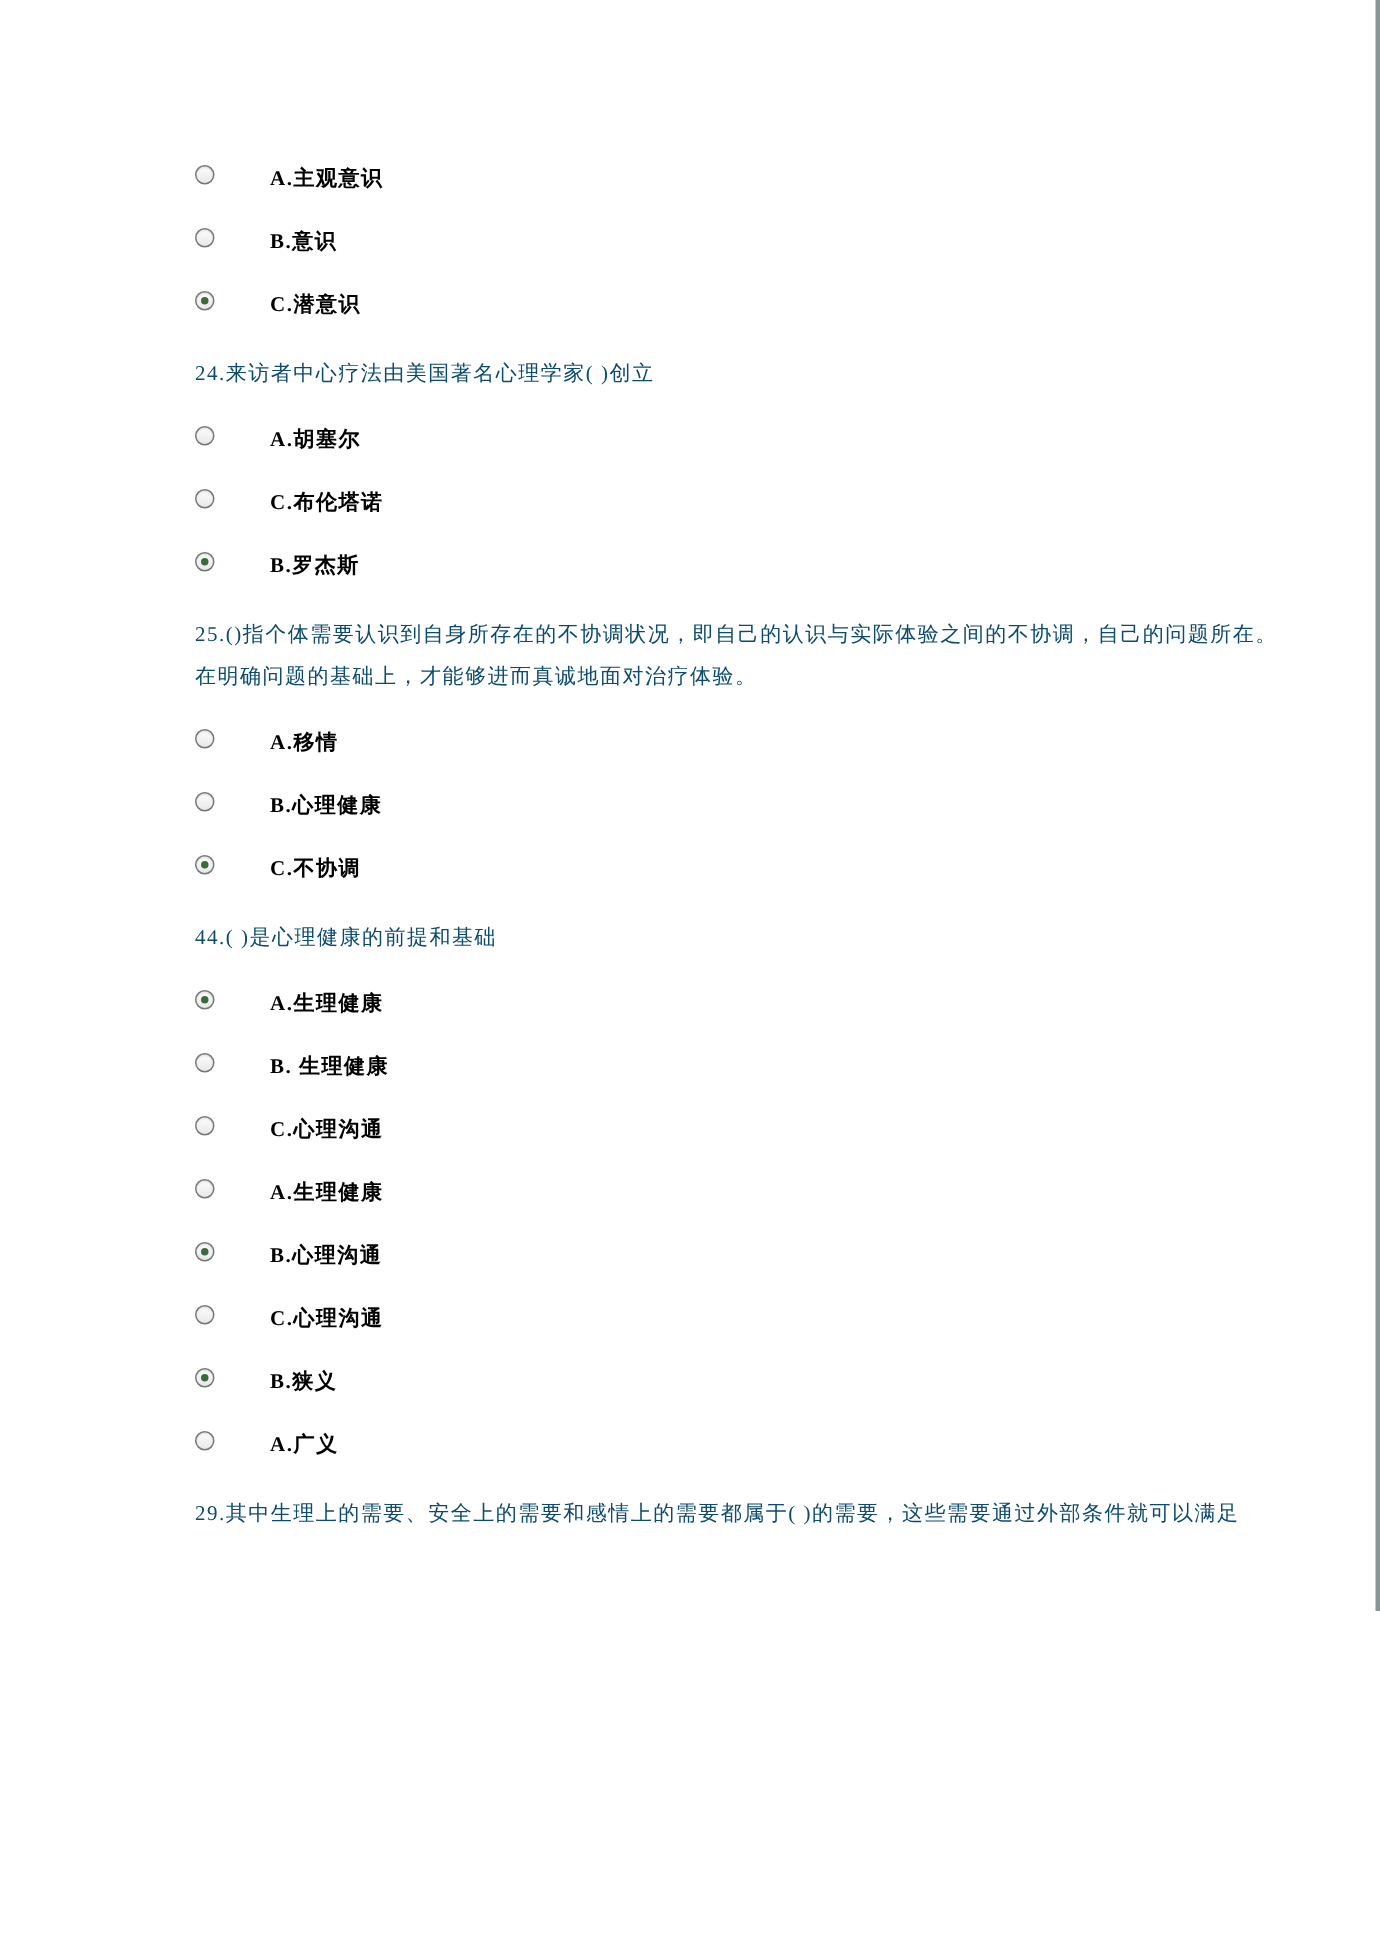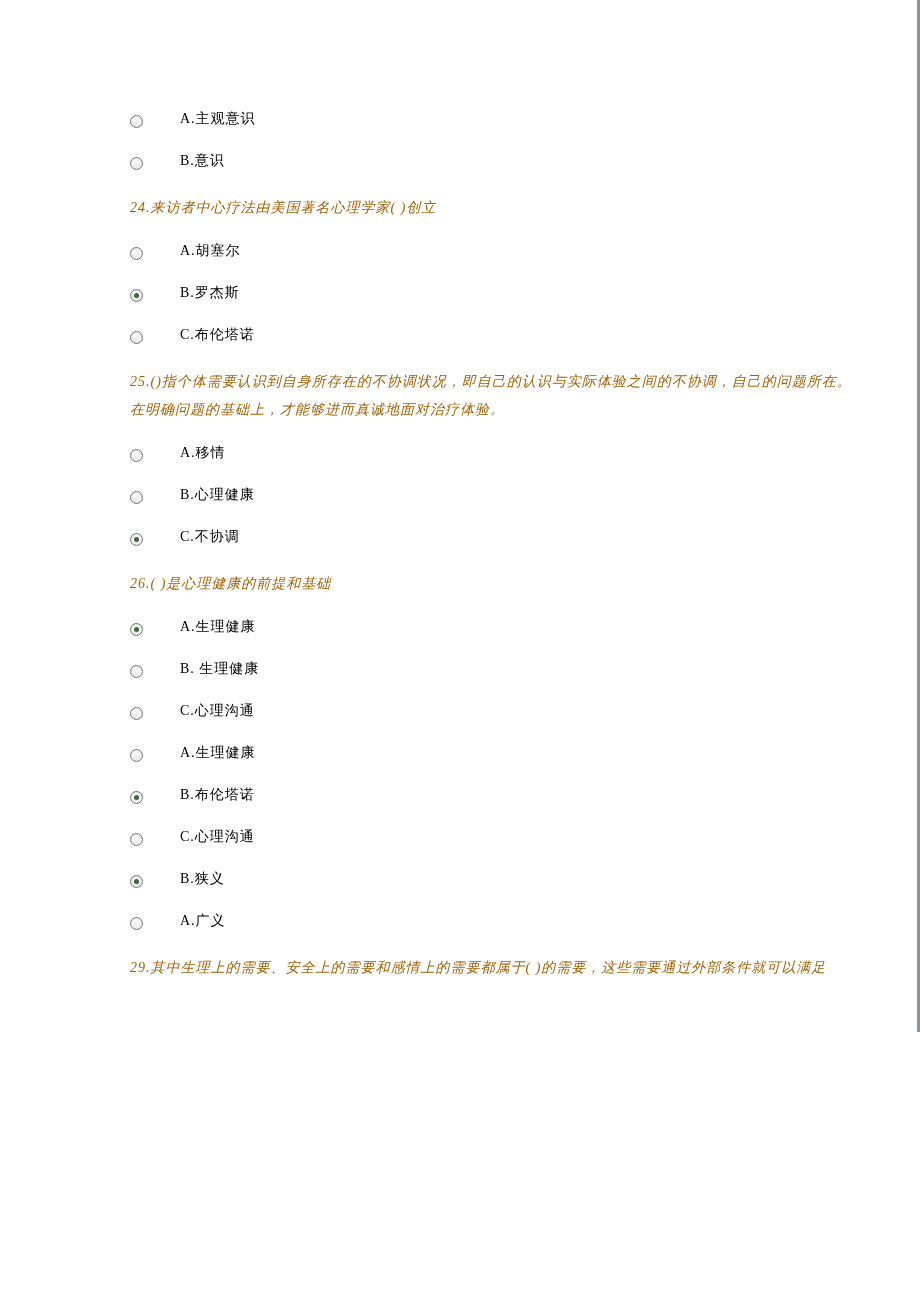--- a/index.html
+++ b/index.html
@@ -13,23 +13,24 @@
       background: #fff;
       width: 920px;
       position: relative;
     }
     .content-wrapper {
       padding: 110px 30px 30px 30px;
       border-right: 3px solid #8a9596;
     }
     .option-row {
       display: flex;
-      align-items: flex-end;
+      align-items: flex-start;
       margin-bottom: 24px;
       padding-left: 100px;
+      font-weight: bold;
     }
     .option-row .radio-wrap {
       width: 50px;
       display: flex;
       align-items: center;
     }
     .option-row .option-label {
       color: #000;
       letter-spacing: 1px;
     }
@@ -48,70 +49,77 @@
       width: 5px;
       height: 5px;
       border-radius: 50%;
       background: #3a6b3a;
       display: none;
     }
     .radio-selected .radio-inner {
       display: block;
     }
     .question-text {
-      color: #a16207;
+      color: #0c4a6e;
       margin: 8px 0 20px 0;
       padding-left: 100px;
       padding-right: 30px;
       line-height: 2;
       letter-spacing: 1px;
-      font-style: italic;
     }
   </style>
 </head>
 <body>
 
 <div class="content-wrapper">
 
   <div>
     <div class="option-row">
       <span class="radio-wrap">
         <span class="radio-outer"></span>
       </span>
       <span class="option-label">A.主观意识</span>
     </div>
     <div class="option-row">
       <span class="radio-wrap">
         <span class="radio-outer"></span>
       </span>
       <span class="option-label">B.意识</span>
     </div>
+    <div class="option-row">
+      <span class="radio-wrap">
+        <span class="radio-outer radio-selected">
+            <span class="radio-inner"></span>
+          </span>
+      </span>
+      <span class="option-label">C.潜意识</span>
+    </div>
   </div>
 
   <div id="questions-container">
       <div class="question-text">24.来访者中心疗法由美国著名心理学家( )创立</div>
       <div class="option-row">
         <span class="radio-wrap">
           <span class="radio-outer"></span>
         </span>
         <span class="option-label">A.胡塞尔</span>
       </div>
       <div class="option-row">
         <span class="radio-wrap">
+          <span class="radio-outer"></span>
+        </span>
+        <span class="option-label">C.布伦塔诺</span>
+      </div>
+      <div class="option-row">
+        <span class="radio-wrap">
           <span class="radio-outer radio-selected">
             <span class="radio-inner"></span>
           </span>
         </span>
         <span class="option-label">B.罗杰斯</span>
-      </div>
-      <div class="option-row">
-        <span class="radio-wrap">
-          <span class="radio-outer"></span>
-        </span>
-        <span class="option-label">C.布伦塔诺</span>
       </div>
       <div class="question-text">25.()指个体需要认识到自身所存在的不协调状况，即自己的认识与实际体验之间的不协调，自己的问题所在。在明确问题的基础上，才能够进而真诚地面对治疗体验。</div>
       <div class="option-row">
         <span class="radio-wrap">
           <span class="radio-outer"></span>
         </span>
         <span class="option-label">A.移情</span>
       </div>
       <div class="option-row">
         <span class="radio-wrap">
@@ -120,21 +128,21 @@
         <span class="option-label">B.心理健康</span>
       </div>
       <div class="option-row">
         <span class="radio-wrap">
           <span class="radio-outer radio-selected">
             <span class="radio-inner"></span>
           </span>
         </span>
         <span class="option-label">C.不协调</span>
       </div>
-      <div class="question-text">26.( )是心理健康的前提和基础</div>
+      <div class="question-text">44.( )是心理健康的前提和基础</div>
       <div class="option-row">
         <span class="radio-wrap">
           <span class="radio-outer radio-selected">
             <span class="radio-inner"></span>
           </span>
         </span>
         <span class="option-label">A.生理健康</span>
       </div>
       <div class="option-row">
         <span class="radio-wrap">
@@ -153,21 +161,21 @@
           <span class="radio-outer"></span>
         </span>
         <span class="option-label">A.生理健康</span>
       </div>
       <div class="option-row">
         <span class="radio-wrap">
           <span class="radio-outer radio-selected">
             <span class="radio-inner"></span>
           </span>
         </span>
-        <span class="option-label">B.布伦塔诺</span>
+        <span class="option-label">B.心理沟通</span>
       </div>
       <div class="option-row">
         <span class="radio-wrap">
           <span class="radio-outer"></span>
         </span>
         <span class="option-label">C.心理沟通</span>
       </div>
       <div class="option-row">
         <span class="radio-wrap">
           <span class="radio-outer radio-selected">

